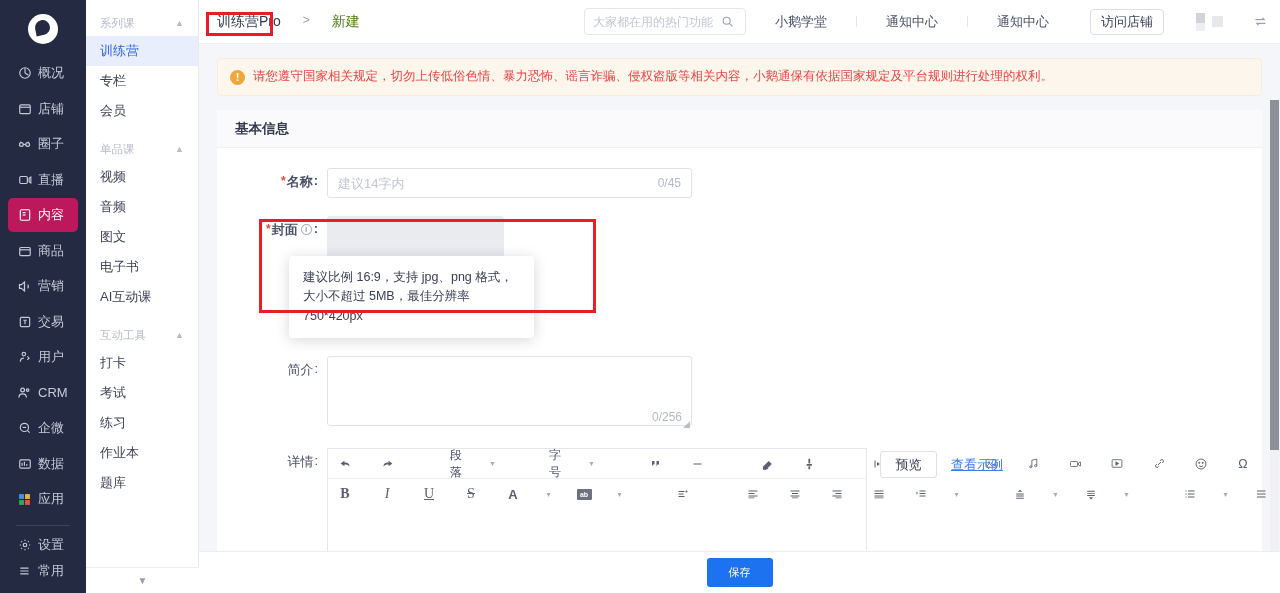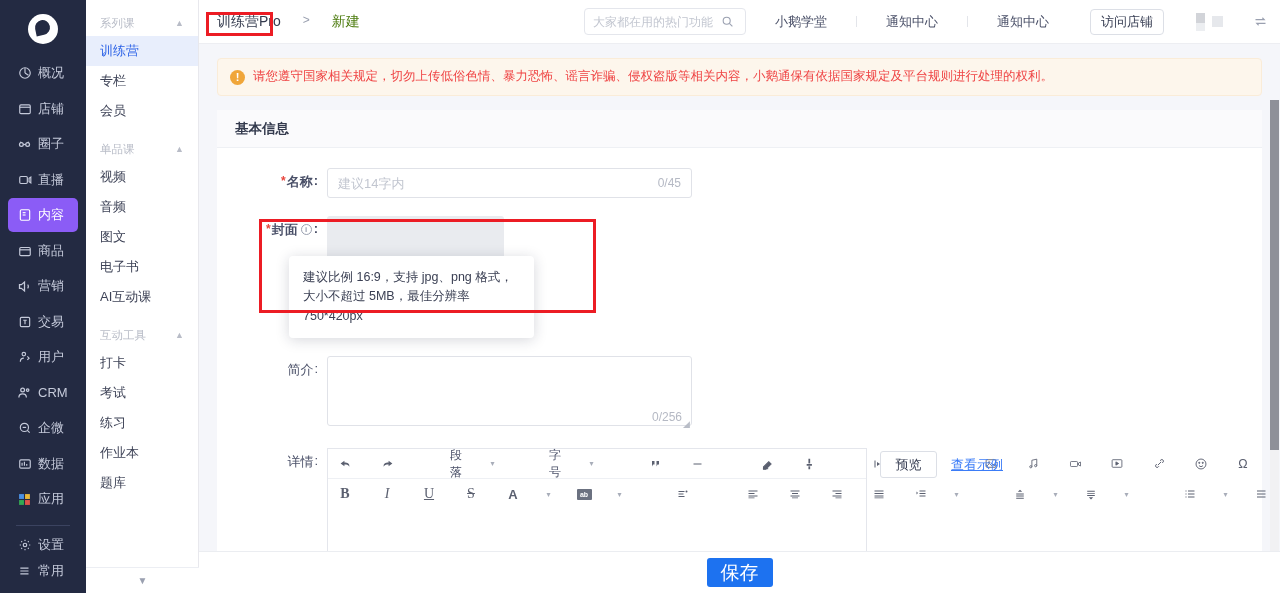--- a/index.html
+++ b/index.html
@@ -26,21 +26,21 @@
     background: #232a42; transform: rotate(-12deg);
   }
   .rail-item {
     width: 70px; height: 34px; border-radius: 5px;
     display: flex; align-items: center; gap: 6px;
     padding-left: 9px; color: #c5cada; font-size: 13px;
     margin-bottom: 1.5px; cursor: pointer; white-space: nowrap;
   }
   .rail-item .ri { width: 15px; height: 15px; flex: 0 0 15px;
     display: flex; align-items: center; justify-content: center; }
-  .rail-item.active { background: #8b5cf6; color: #fff; }
+  .rail-item.active { background: #be185d; color: #fff; }
   .rail-divider { width: 54px; height: 1px; background: #3b4360; margin: 7px 0 6px 0; }
   .rail-item.tight { height: 26px; margin-bottom: 0; }
   svg.ic { display: block; }
 
   
   .subnav {
     width: 113px; flex: 0 0 113px; height: 593px; background: #fff;
     border-right: 1px solid #e8e8ed; position: relative;
     padding-top: 10px;
   }
@@ -204,21 +204,21 @@
   .ex-link { font-size: 13px; color: #3b7cf7; text-decoration: underline; cursor: pointer; }
 
   
   .footbar {
     position: absolute; left: 0; bottom: 0; width: 100%; height: 42px;
     background: #fff; border-top: 1px solid #ebedf1;
     display: flex; align-items: center; justify-content: center;
   }
   .save-btn {
     width: 66px; height: 29px; background: #1d72f0; color: #fff; border: none;
-    border-radius: 3px; font-size: 19px; cursor: pointer;
+    border-radius: 3px; font-size: 11px; cursor: pointer;
     font-family: "Liberation Sans", sans-serif;
   }
 
   
   .vscroll {
     position: absolute; right: 1px; top: 56px; width: 9px; height: 350px;
     background: #8e9099; border-radius: 0; cursor: pointer;
   }
   .vtrack {
     position: absolute; right: 1px; top: 56px; width: 9px; bottom: 42px;

